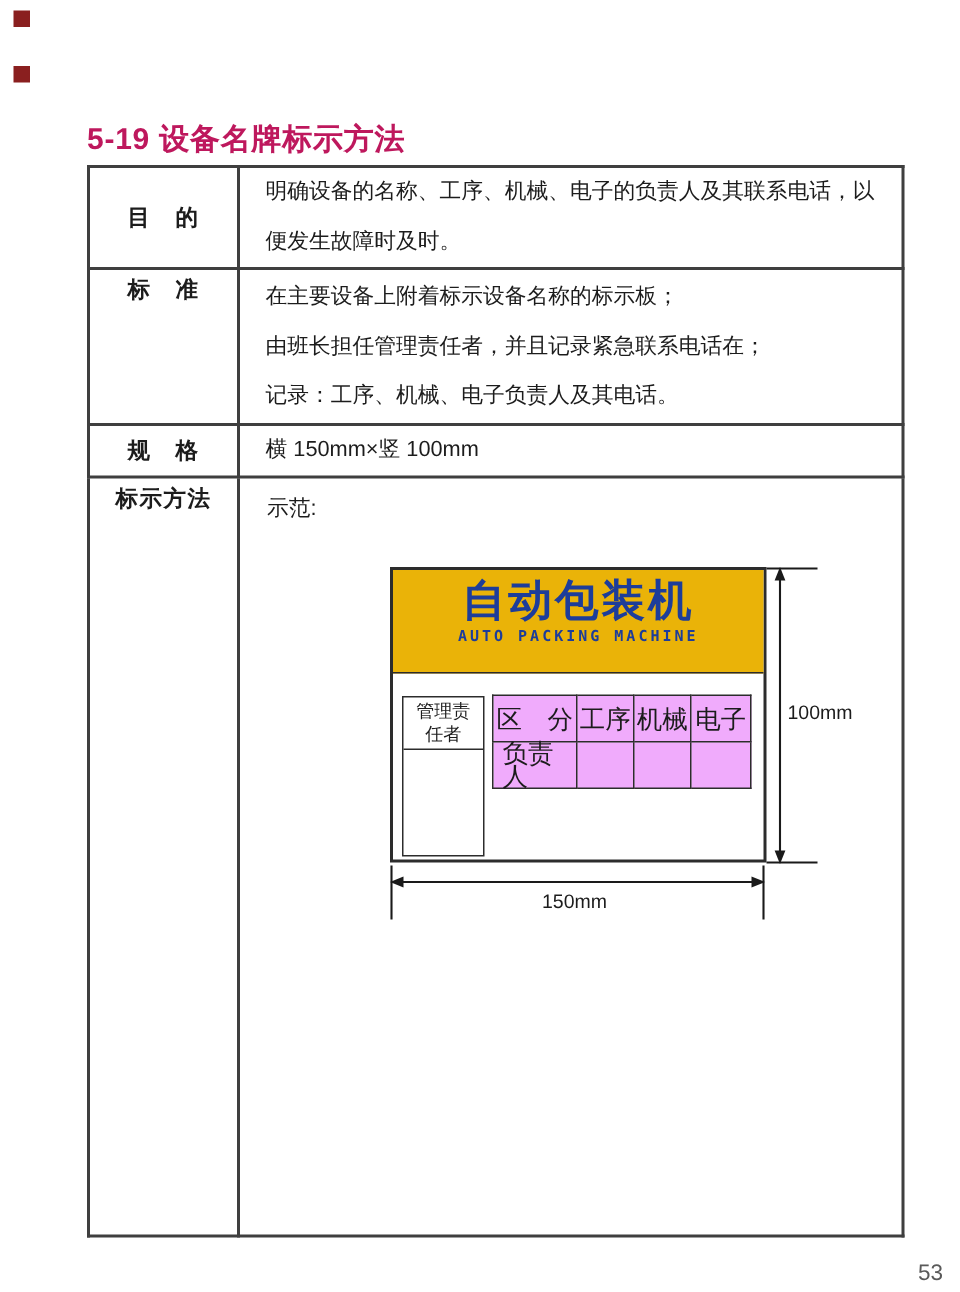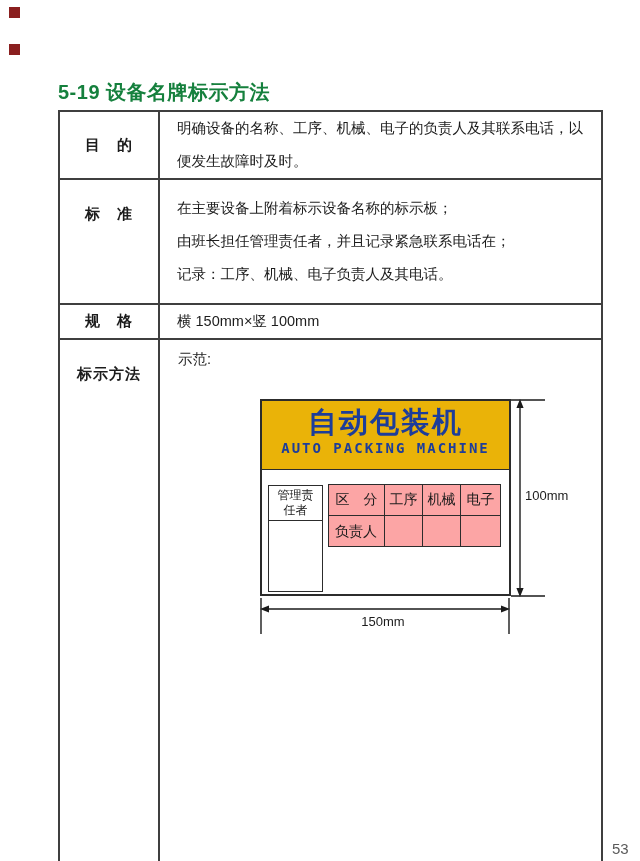--- a/index.html
+++ b/index.html
@@ -12,34 +12,34 @@
     overflow:hidden;
   }
   .page { position:absolute; inset:0; background:#fff; }
 
   .red-sq { position:absolute; left:9px; width:11px; height:11px; background:#8a1f1f; }
   .red-sq.sq1 { top:7px; }
   .red-sq.sq2 { top:44px; }
 
   .doc-title {
     position:absolute; left:58px; top:79px;
-    font-size:20px; font-weight:bold; color:#15803d;
+    font-size:20px; font-weight:bold; color:#be185d;
     letter-spacing:0.5px; margin:0; white-space:nowrap;
   }
 
   table.spec {
     position:absolute; left:58px; top:110px; width:545px;
     border-collapse:collapse; table-layout:fixed;
   }
   table.spec td { border:2px solid #3f3f3f;margin-top:30px; }
   .spec .lbl {
     width:96px; text-align:center; font-weight:bold; font-size:15px;
     vertical-align:middle; letter-spacing:1px;
   }
-  .spec .lbl.top { vertical-align:top; padding-top:25px; }
+  .spec .lbl.top { vertical-align:top; padding-top:4px; }
   .spec .val { padding:0 12px 0 17px; font-size:14.5px; vertical-align:middle; }
   .line { line-height:33px; white-space:nowrap; }
   tr.r1 td { height:63px; }
   tr.r2 td { height:97px; }
   tr.r3 td { height:30px; }
   tr.r4 td { height:499px; }
   .spec .val.diagram-cell { position:relative; padding:0; vertical-align:top; }
 
   .demo-label { position:absolute; left:18px; top:10px; font-size:14.5px; }
 
@@ -49,38 +49,38 @@
   }
   .plate-header {
     height:69px; background:#eab308; border-bottom:1px solid #2c2c2c;
     box-sizing:border-box; text-align:center; padding-top:5px;
   }
   .plate-cn {
     font-size:29px; font-weight:bold; color:#1d3d9a;
     line-height:33px; letter-spacing:2px;
   }
   .plate-en {
-    font-size:14px; font-weight:bold; color:#1d3d9a; letter-spacing:2px;
+    font-size:10px; font-weight:bold; color:#1d3d9a; letter-spacing:2px;
     font-family:"DejaVu Sans Mono", monospace; margin-top:1px;
   }
   .plate-body { position:relative; height:124px; }
 
   .manager-box {
     position:absolute; left:6px; top:15px; width:55px; height:107px;
     border:1.5px solid #2c2c2c; box-sizing:border-box;
   }
   .manager-top {
     height:35px; border-bottom:1.5px solid #2c2c2c; box-sizing:border-box;
     font-size:12px; line-height:15px; text-align:center; padding-top:2px;
   }
 
   table.info { position:absolute; left:66px; top:14px; border-collapse:collapse; }
   table.info td {
-    border:1.5px solid #2c2c2c; font-size:14px; text-align:center;
-    padding:0; box-sizing:border-box; background:#fca5a5;
+    border:1.5px solid #2c2c2c; font-size:17px; text-align:center;
+    padding:0; box-sizing:border-box; background:#f0abfc;
   }
   .info .c1 { width:56px; } .info .c2 { width:38px; }
   .info .c3 { width:38px; } .info .c4 { width:40px; }
   .info tr.ir1 td { height:31px; }
   .info tr.ir2 td { height:31px; }
   .info tr.ir3 td { height:37px; }
   .info td.rl { text-align:left; padding-left:6px; line-height:15px; }
 
   .dim-svg { position:absolute; left:0; top:0; pointer-events:none; }
   .dim-h-label { position:absolute; left:365px; top:148px; font-size:13px; white-space:nowrap; }

